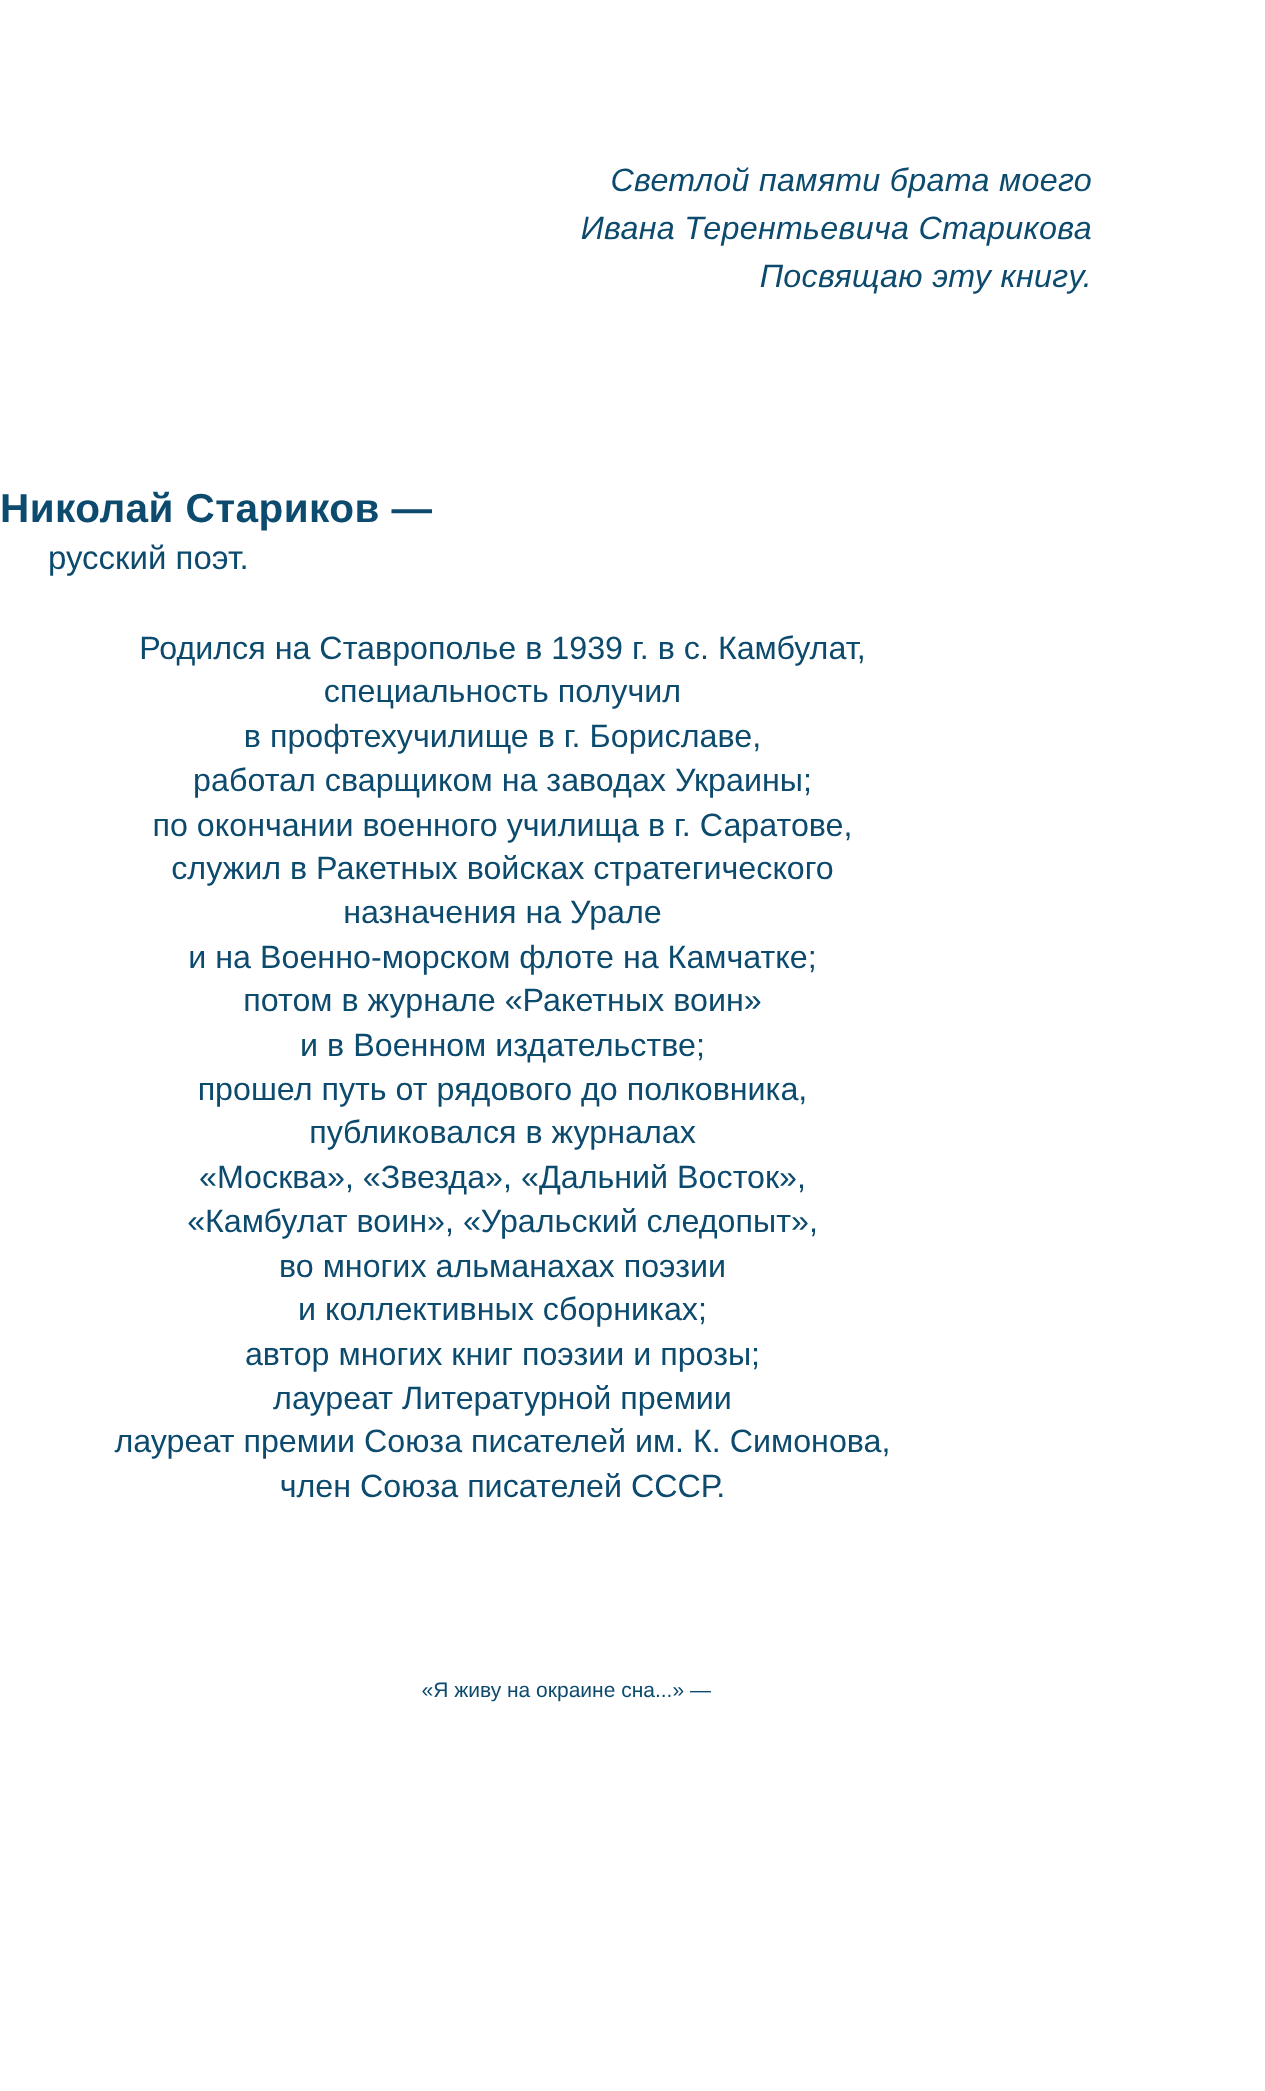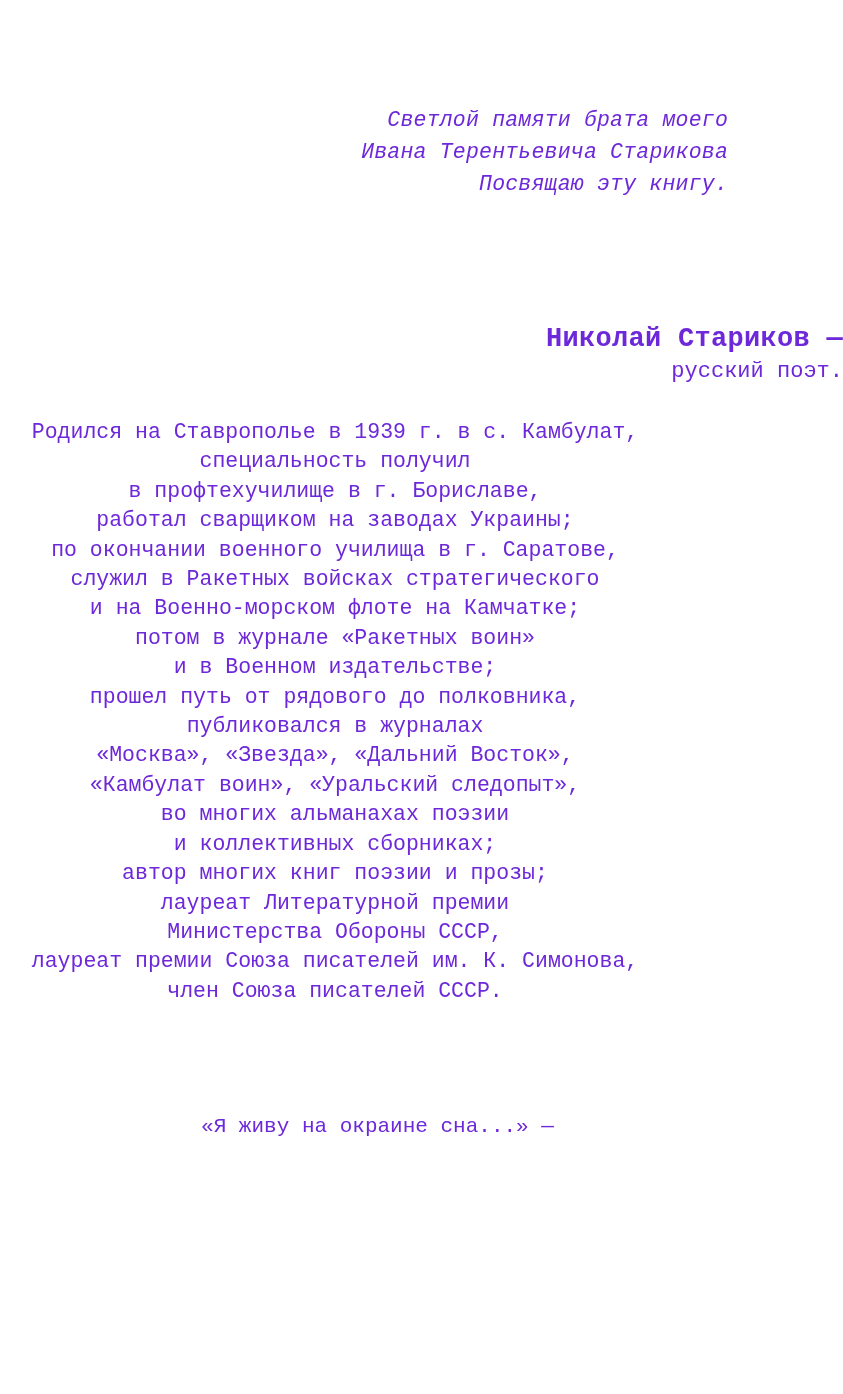--- a/index.html
+++ b/index.html
@@ -5,23 +5,23 @@
   html, body {
     margin: 0;
     padding: 0;
     background: #ffffff;
   }
   .page {
     position: relative;
     width: 843px;
     height: 1394px;
     background: #ffffff;
-    color: #6d28d9;
+    color: #0c4a6e;
     overflow: hidden;
-    font-family: Liberation Mono, monospace;
+    font-family: Liberation Sans, sans-serif;
     -webkit-font-smoothing: antialiased;
   }
 
   
   .dedication {
     position: absolute;
     top: 104px;
     left: 0;
     width: 728px;
     text-align: right;
@@ -34,21 +34,21 @@
     display: block;
     white-space: nowrap;
   }
 
   
   .author-heading {
     position: absolute;
     top: 322px;
     left: 0;
     width: 843px;
-    text-align: right;
+    text-align: left;
   }
   .author-name {
     display: block;
     font-size: 27px;
     font-weight: bold;
     line-height: 34px;
     letter-spacing: 0.3px;
   }
   .author-role {
     display: block;
@@ -73,21 +73,21 @@
     white-space: nowrap;
   }
 
   
   .closing-note {
     position: absolute;
     top: 1112px;
     left: 0;
     width: 755px;
     text-align: center;
-    font-size: 21px;
+    font-size: 14px;
     line-height: 29.4px;
   }
   .closing-note .close-line {
     display: block;
     white-space: nowrap;
   }
 </style>
 </head>
 <body>
 
@@ -104,32 +104,32 @@
     <span class="author-role">русский поэт.</span>
   </div>
 
   <div class="biography">
     <span class="bio-line">Родился на Ставрополье в 1939 г. в с. Камбулат,</span>
     <span class="bio-line">специальность получил</span>
     <span class="bio-line">в профтехучилище в г. Бориславе,</span>
     <span class="bio-line">работал сварщиком на заводах Украины;</span>
     <span class="bio-line">по окончании военного училища в г. Саратове,</span>
     <span class="bio-line">служил в Ракетных войсках стратегического</span>
+    <span class="bio-line">назначения на Урале</span>
     <span class="bio-line">и на Военно-морском флоте на Камчатке;</span>
     <span class="bio-line">потом в журнале «Ракетных воин»</span>
     <span class="bio-line">и в Военном издательстве;</span>
     <span class="bio-line">прошел путь от рядового до полковника,</span>
     <span class="bio-line">публиковался в журналах</span>
     <span class="bio-line">«Москва», «Звезда», «Дальний Восток»,</span>
     <span class="bio-line">«Камбулат воин», «Уральский следопыт»,</span>
     <span class="bio-line">во многих альманахах поэзии</span>
     <span class="bio-line">и коллективных сборниках;</span>
     <span class="bio-line">автор многих книг поэзии и прозы;</span>
     <span class="bio-line">лауреат Литературной премии</span>
-    <span class="bio-line">Министерства Обороны СССР,</span>
     <span class="bio-line">лауреат премии Союза писателей им. К. Симонова,</span>
     <span class="bio-line">член Союза писателей СССР.</span>
   </div>
 
   <div class="closing-note">
     <span class="close-line">«Я живу на окраине сна...» —</span>
   </div>
 
 </div>
 

